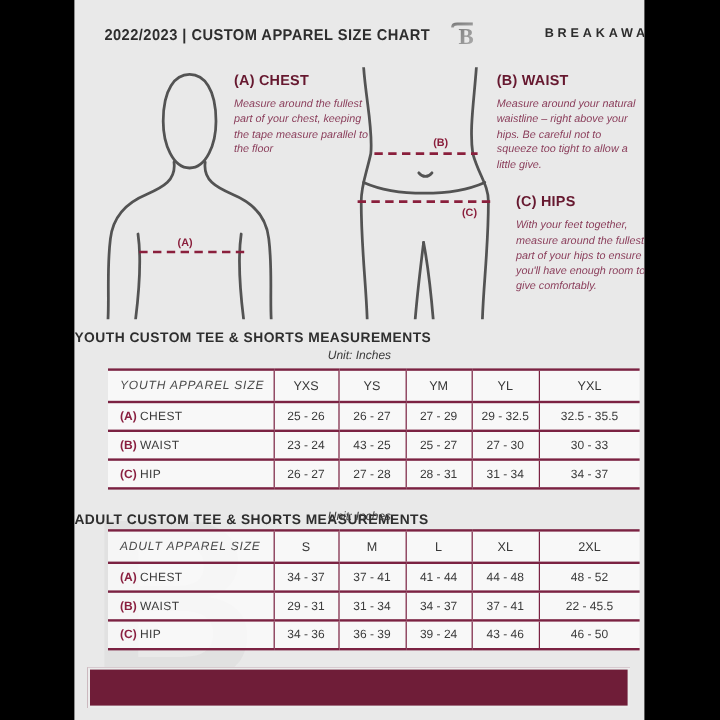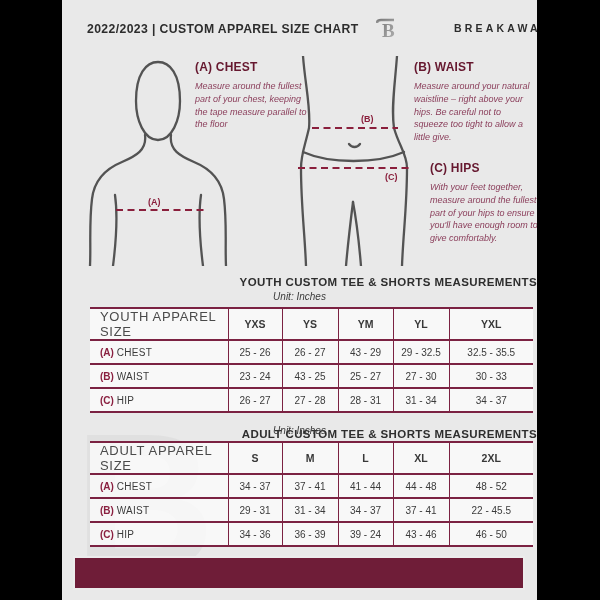--- a/index.html
+++ b/index.html
@@ -13,31 +13,31 @@
   .brand{display:flex;align-items:center;gap:6px;}
   .brand-name{font-size:10.5px;font-weight:bold;color:#2d2d2d;letter-spacing:3.2px;margin-left:48px;}
 
   
   .fig{position:absolute;z-index:1;}
   .guide-block{position:absolute;width:115px;z-index:2;}
   .guide-h{font-size:12px;font-weight:bold;color:#66182f;margin:0 0 6px 0;letter-spacing:.2px;}
   .guide-p{font-size:9px;font-style:italic;color:#8a3d5a;line-height:1.42;margin:0;}
 
   
-  .sec-title{position:absolute;left:0;width:100%;text-align:right;font-size:11.5px;font-weight:bold;color:#2e2e2e;letter-spacing:.4px;z-index:2;}
+  .sec-title{position:absolute;left:0;width:100%;text-align:left;font-size:11.5px;font-weight:bold;color:#2e2e2e;letter-spacing:.4px;z-index:2;}
   .sec-unit{position:absolute;left:0;width:100%;text-align:center;font-size:10px;font-style:italic;color:#3a3a3a;z-index:2;}
 
   
   table.size-table{position:absolute;left:28px;width:443px;border-collapse:collapse;table-layout:fixed;z-index:2;}
   table.size-table td{border-top:2px solid #7b2242;border-bottom:2px solid #7b2242;background:rgba(253,253,253,.72);
                       text-align:center;vertical-align:middle;padding:0;font-size:10px;color:#3b3b3b;height:22px;}
   table.size-table td + td{border-left:1.5px solid #7b2242;}
-  table.size-table tr.head td{height:25px;font-weight:bold;font-size:10.5px;color:#383838;}
+  table.size-table tr.head td{height:25px;font-weight:normal;font-size:10.5px;color:#383838;}
   table.size-table td.lbl{text-align:left;padding-left:10px;}
-  table.size-table tr.head td.lbl{font-weight:normal;font-size:13px;letter-spacing:.7px;color:#4a4a4a;}
+  table.size-table tr.head td.lbl{font-weight:normal;font-size:10px;letter-spacing:.7px;color:#4a4a4a;font-style:italic;}
   .pfx{color:#8a2040;font-weight:bold;}
   .rowlbl{font-weight:normal;color:#3b3b3b;letter-spacing:.3px;}
 
   
   .watermark{position:absolute;left:12px;top:404px;font-size:195px;line-height:1;font-weight:bold;color:#dcdcdc;opacity:.62;z-index:1;user-select:none;}
   .band{position:absolute;left:11px;top:556px;width:452px;height:34px;background:#6f1d38;border:2px solid #ececec;box-sizing:border-box;z-index:4;}
 
   svg .outline{fill:none;stroke:#535353;stroke-width:2.3;stroke-linecap:round;}
   svg .dash{fill:none;stroke:#8a1f3c;stroke-width:2.2;stroke-dasharray:7 4.5;}
   svg .marklbl{font-size:9px;font-weight:bold;fill:#8a1f3c;font-family:"Liberation Sans",sans-serif;}
@@ -123,21 +123,21 @@
         <td>YXS</td>
         <td>YS</td>
         <td>YM</td>
         <td>YL</td>
         <td>YXL</td>
       </tr>
       <tr>
         <td class="lbl"><span class="pfx">(A)</span> <span class="rowlbl">CHEST</span></td>
         <td>25 - 26</td>
         <td>26 - 27</td>
-        <td>43 - 29</td>
+        <td>27 - 29</td>
         <td>29 - 32.5</td>
         <td>32.5 - 35.5</td>
       </tr>
       <tr>
         <td class="lbl"><span class="pfx">(B)</span> <span class="rowlbl">WAIST</span></td>
         <td>23 - 24</td>
         <td>43 - 25</td>
         <td>25 - 27</td>
         <td>27 - 30</td>
         <td>30 - 33</td>

